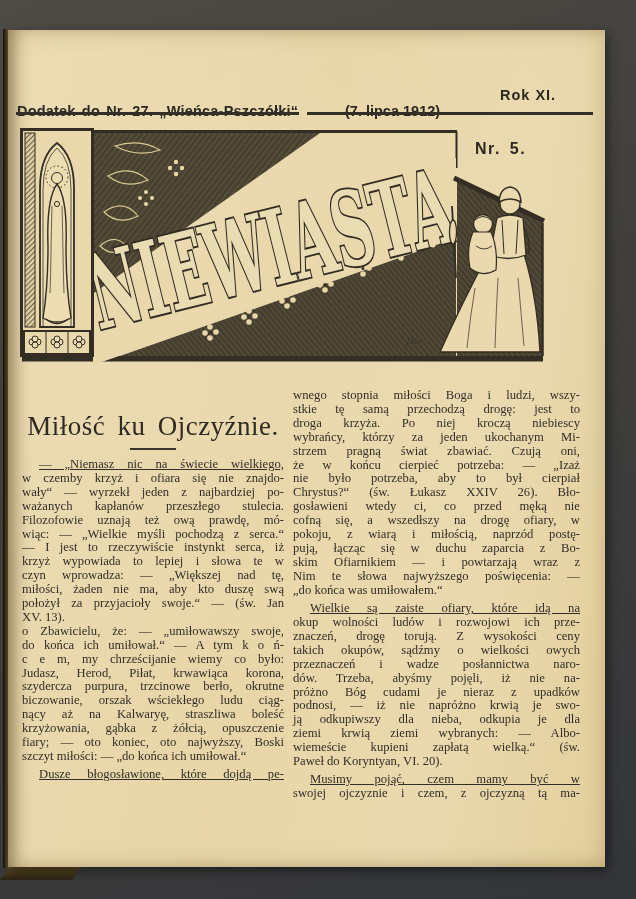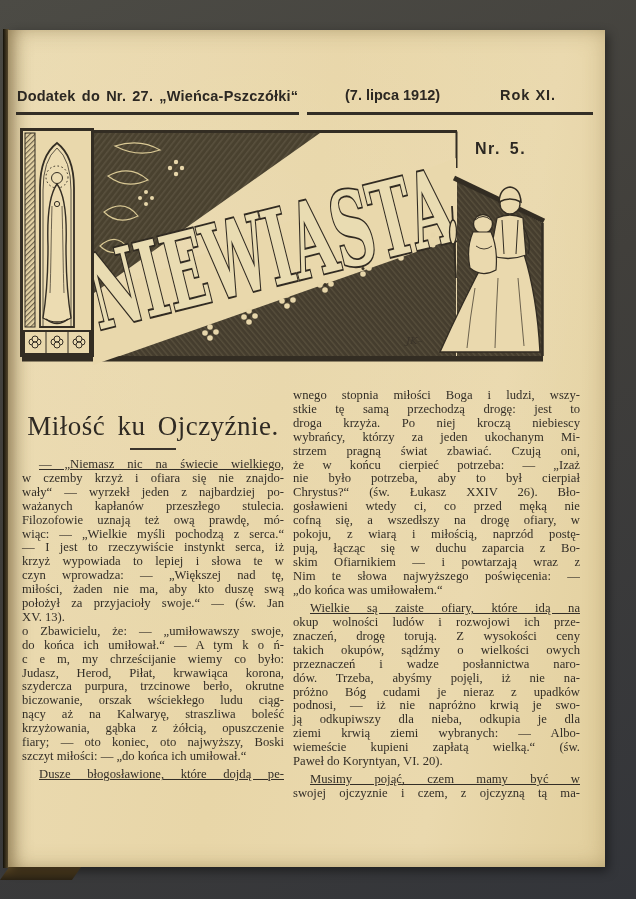--- a/index.html
+++ b/index.html
@@ -17,22 +17,22 @@
   .paper{position:absolute;left:8px;top:30px;width:597px;height:837px;
     background:
       radial-gradient(120% 90% at 40% 30%, rgba(255,255,255,.07), transparent 60%),
       linear-gradient(100deg,#ebdbb2,#e8d6a8 45%,#ead9ae 75%,#e2cf9d);
     box-shadow: inset 0 0 22px rgba(110,85,40,.28),
                 inset 14px 0 18px -10px rgba(70,50,15,.55),
                 3px 4px 10px rgba(0,0,0,.45);}
   
   .header{position:absolute;left:0;top:55px;width:100%;height:32px;color:#2c2822;
     font-family:"Liberation Sans",sans-serif;font-weight:bold;font-size:14.5px;}
-  .h-left{position:absolute;left:9px;top:3px;letter-spacing:.2px;word-spacing:2px;white-space:nowrap;}
-  .h-date{position:absolute;left:337px;top:2px;white-space:nowrap;text-align:right;}
+  .h-left{position:absolute;left:9px;top:18px;letter-spacing:.2px;word-spacing:2px;white-space:nowrap;}
+  .h-date{position:absolute;left:337px;top:18px;white-space:nowrap;text-align:right;}
   .h-year{position:absolute;left:492px;top:2px;letter-spacing:1px;white-space:nowrap;}
   .rule{position:absolute;top:27px;height:2.5px;background:#332e26;}
   .rule-left{left:8px;width:283px;}
   .rule-right{left:299px;width:286px;}
   
   .masthead{position:absolute;left:12px;top:98px;width:525px;height:237px;}
   .masthead svg{position:absolute;left:0;top:0;}
   .nr{position:absolute;left:455px;top:12px;color:#2c2822;
     font:bold 16px "Liberation Sans",sans-serif;letter-spacing:1.5px;word-spacing:3px;}
   

